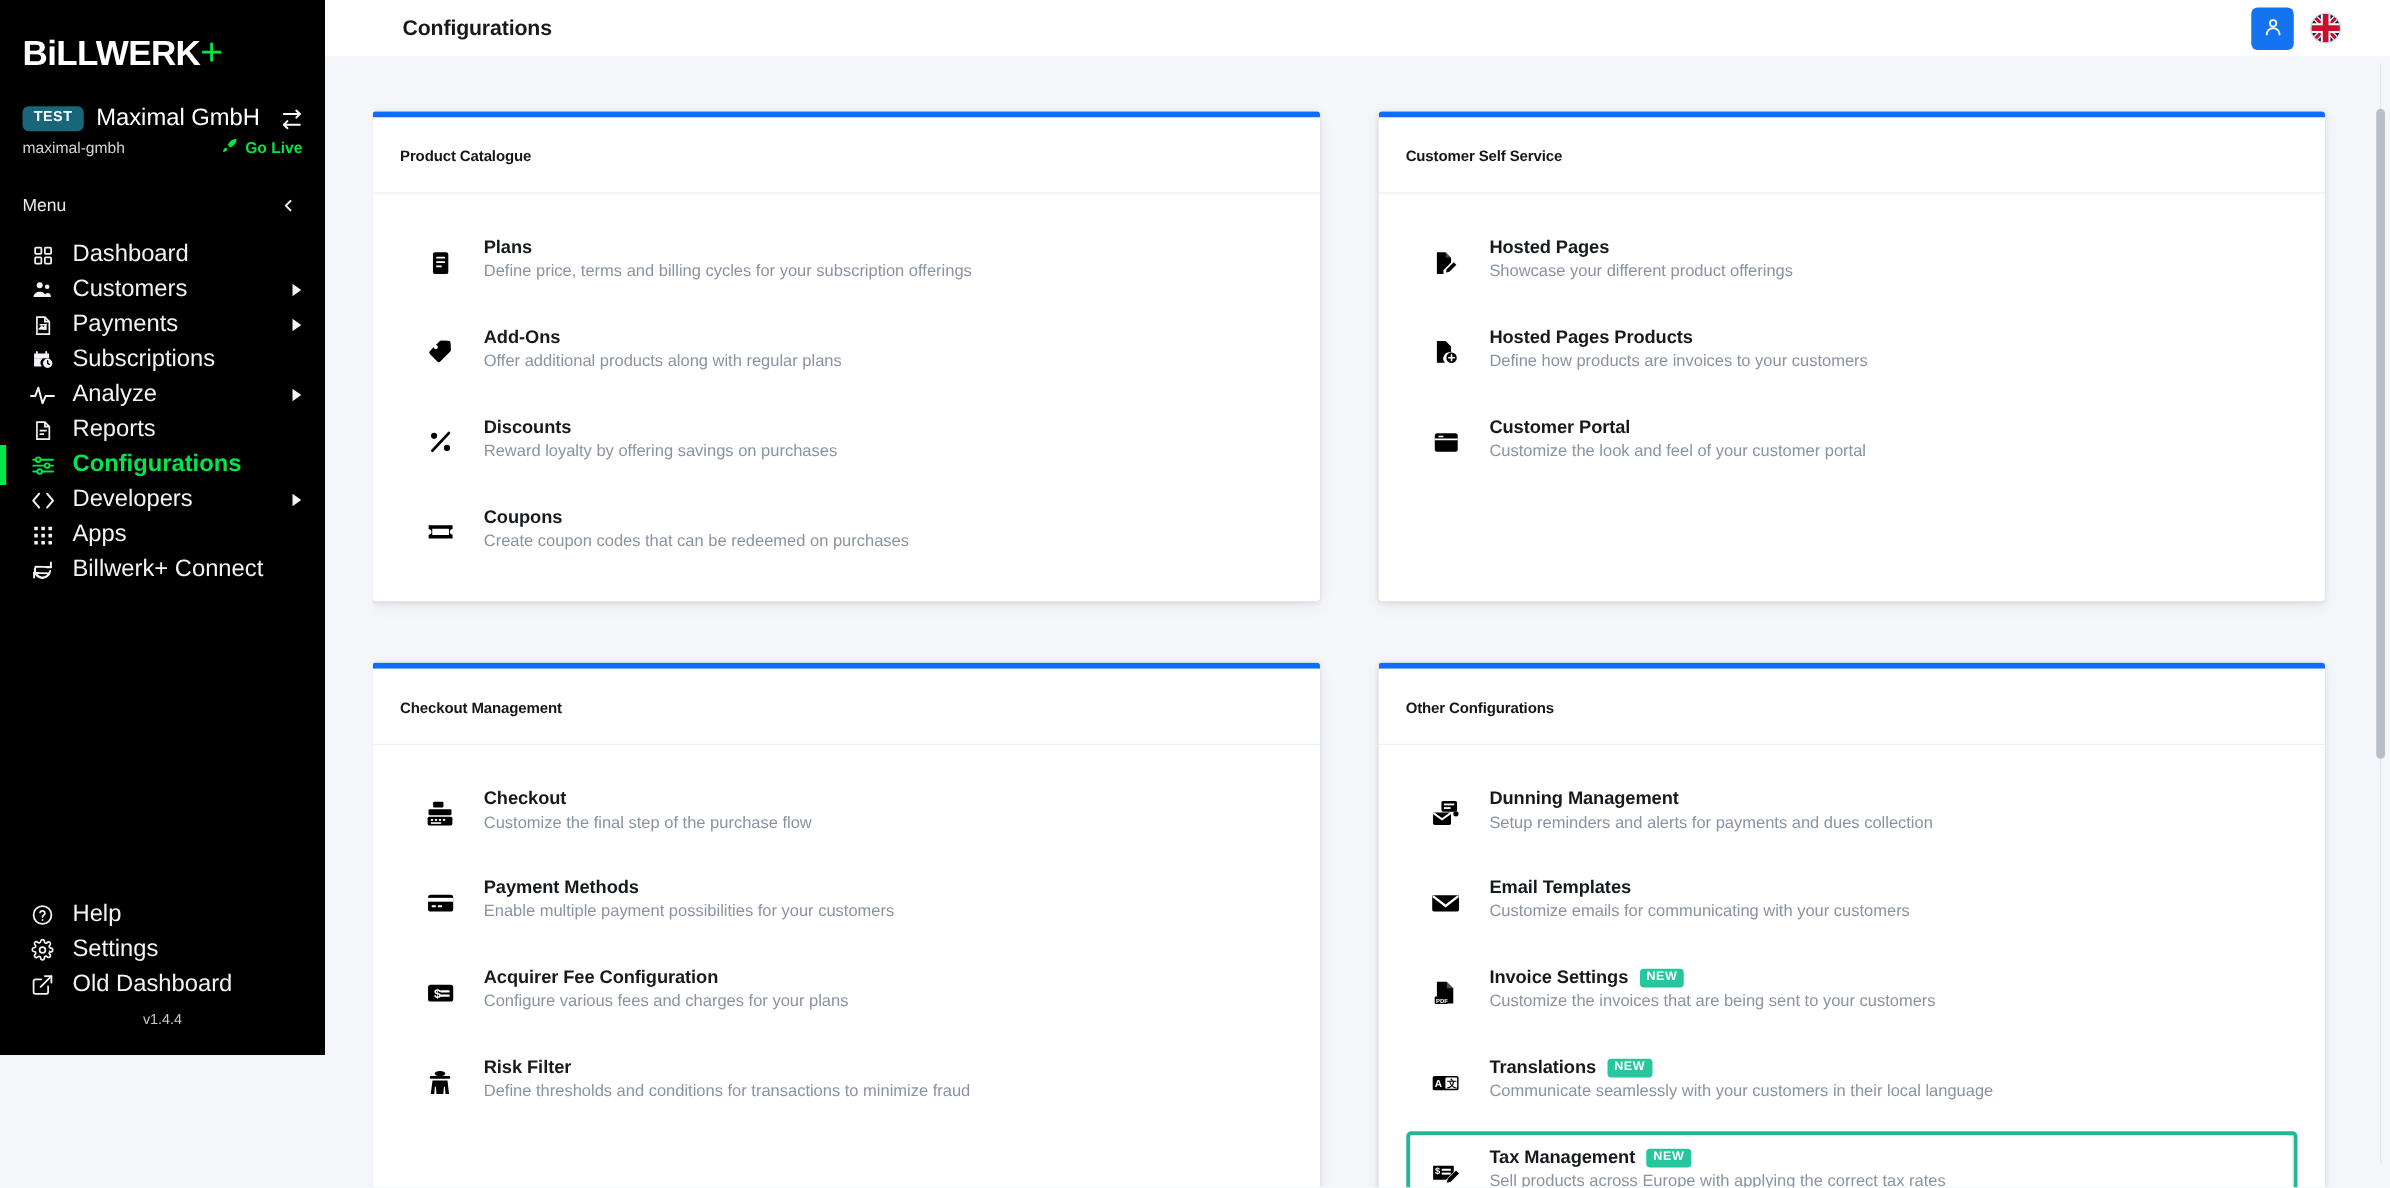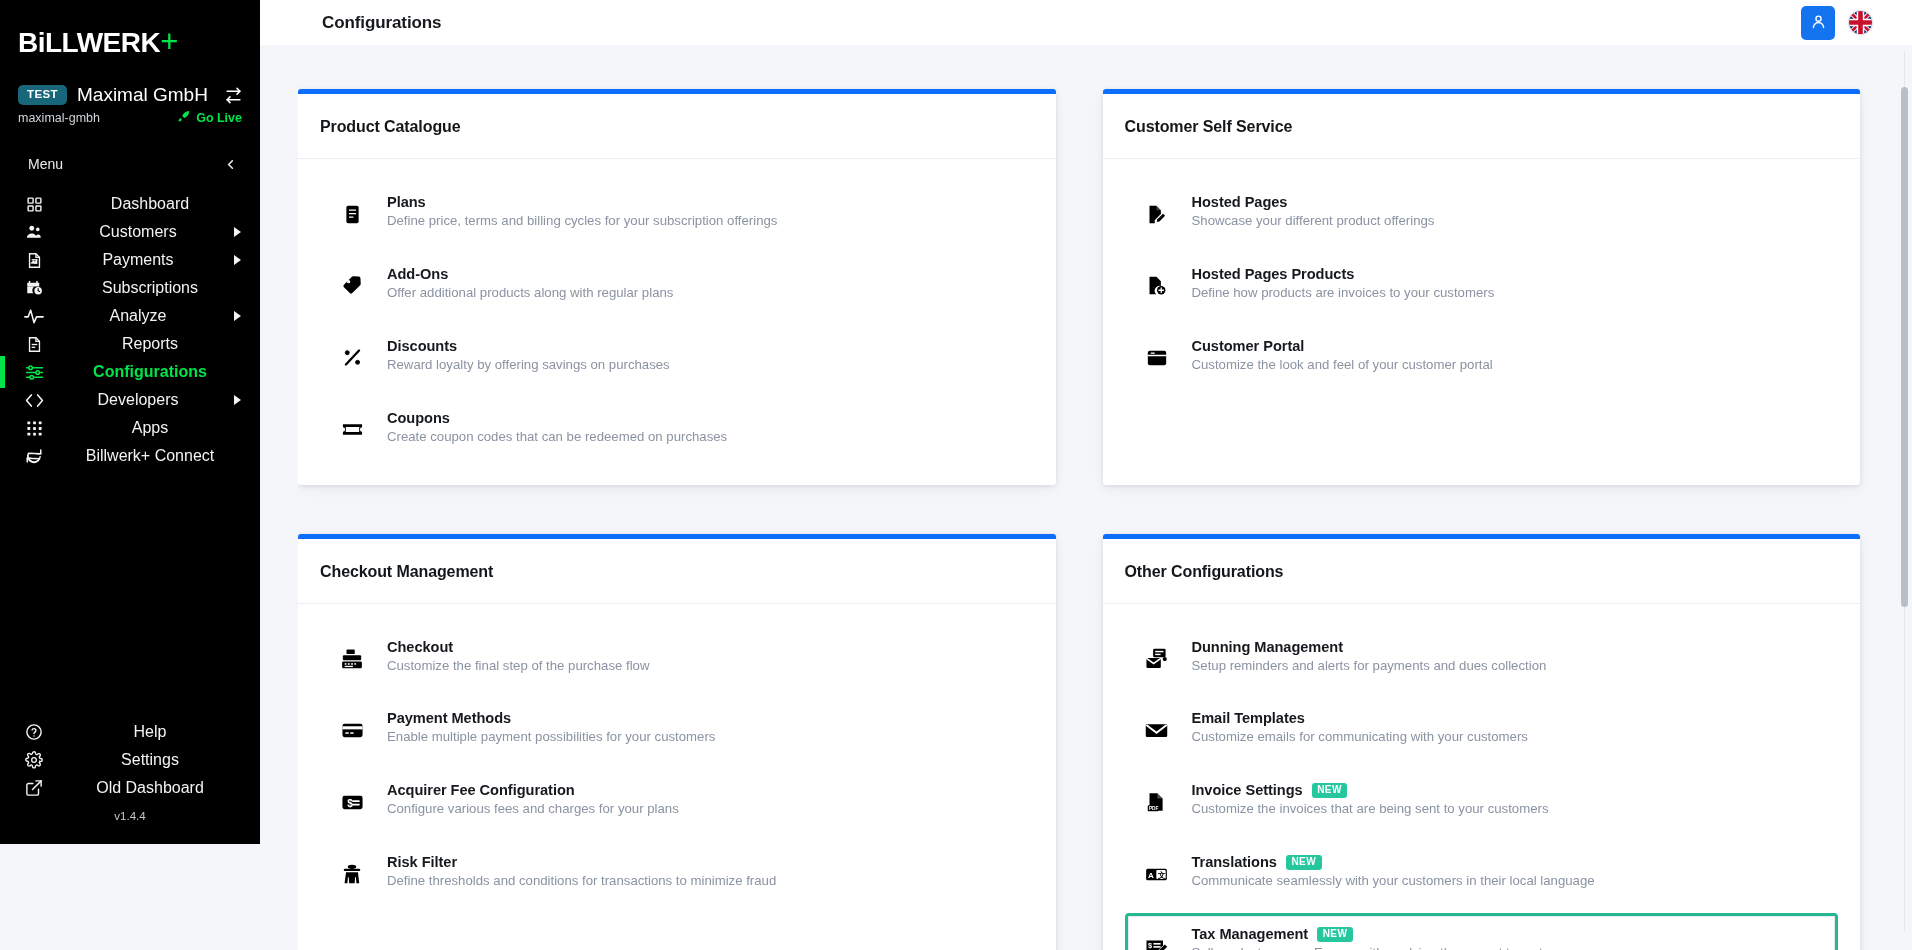--- a/index.html
+++ b/index.html
@@ -33,33 +33,33 @@
     letter-spacing: 0.4px; padding: 4px 9px; border-radius: 5px; line-height: 1;
   }
   .tenant-name { font-size: 19px; color: #ffffff; font-weight: 400; flex: 1; }
   .swap-icon { color: #fff; display: flex; align-items: center; }
   .tenant-row2 { display: flex; align-items: center; margin-top: 3px; }
   .tenant-slug { font-size: 12.5px; color: #cfd4da; flex: 1; }
   .golive { display: flex; align-items: center; gap: 5px; color: #00e54a; font-size: 12.5px; font-weight: 700; }
 
   .menu-head {
     display: flex; align-items: flex-end; justify-content: space-between;
-    padding: 30px 22px 0 28px;
+    padding: 30px 22px 0 18px;
   }
   .menu-label { font-size: 14px; color: #e9ecef; }
   .collapse-btn { color: #e9ecef; cursor: pointer; display:flex; }
 
   .nav { margin-top: 18px; }
   .nav-item {
     display: flex; align-items: center; gap: 14px;
     padding: 7px 18px 7px 24px; height: 28px;
     position: relative; cursor: pointer;
   }
   .nav-item .ico { width: 20px; height: 20px; display: flex; align-items: center; justify-content: center; color: #f1f3f5; flex: 0 0 20px;}
-  .nav-item .lbl { font-size: 16px; color: #f1f3f5; flex: 1; white-space: nowrap; text-align: center;}
+  .nav-item .lbl { font-size: 19px; color: #f1f3f5; flex: 1; white-space: nowrap;}
   .nav-item .caret { margin-left: auto; color: #f1f3f5; display: flex; }
   .nav-item.active .ico, .nav-item.active .lbl { color: #00e54a; }
   .nav-item.active .lbl { font-weight: 700; }
   .nav-item.active::before {
     content: ""; position: absolute; left: 0; top: -2px; width: 5px; height: 32px; background: #00e54a;
   }
 
   .nav-bottom { margin-top: auto; padding-bottom: 10px; }
   .version { text-align: center; font-size: 11.5px; color: #c3c9cf; padding: 8px 0 12px 0; }
 
@@ -91,21 +91,21 @@
     padding-top: 44px;
   }
 
   .card {
     background: #ffffff; border-radius: 3px;
     border-top: 5px solid #0d6efd;
     box-shadow: 0 1px 4px rgba(16,24,40,.10), 0 4px 14px rgba(16,24,40,.05);
     overflow: hidden;
   }
   .card-head { padding: 24px 22px 22px 22px; border-bottom: 1px solid #eceef1; }
-  .card-title { font-size: 16px; font-weight: 600; color: #14171a; letter-spacing: -0.1px;}
+  .card-title { font-size: 12px; font-weight: 600; color: #14171a; letter-spacing: -0.1px;}
   .card-body { padding: 22px 22px 26px 22px; }
 
   .row {
     display: flex; gap: 20px; align-items: flex-start;
     padding: 10px 12px 10px 14px; margin-bottom: 10px;
     border-radius: 4px; cursor: pointer; border: 3px solid transparent;
   }
   .row:last-child { margin-bottom: 0; }
   .row.highlight {
     border: 3px solid #22b892;

